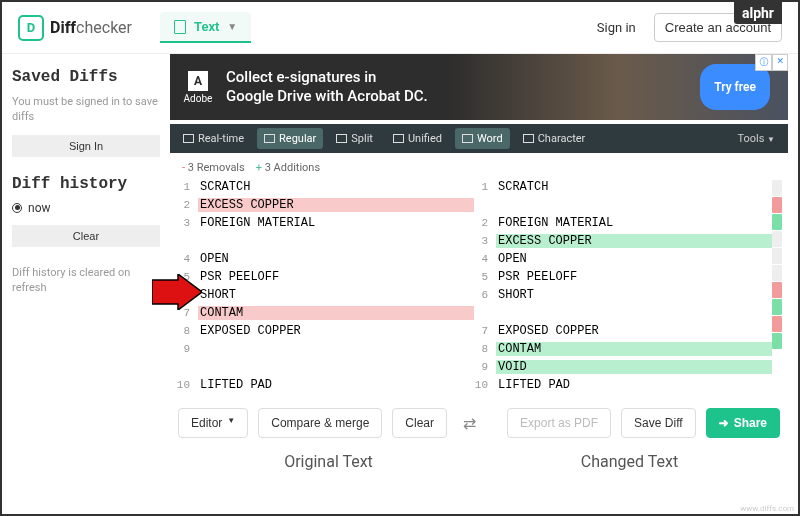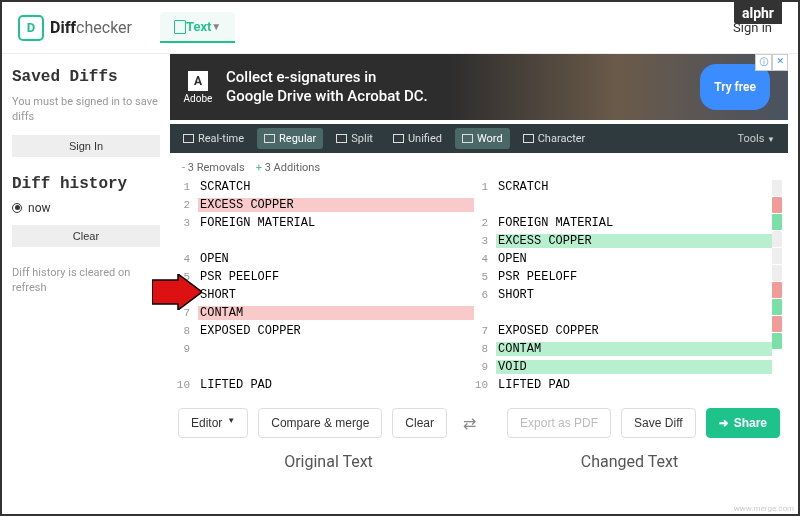--- a/index.html
+++ b/index.html
@@ -5,21 +5,21 @@
   * { box-sizing: border-box; margin: 0; padding: 0; }
   body { font-family: -apple-system, BlinkMacSystemFont, "Segoe UI", Roboto, Arial, sans-serif; background: #fff; width: 800px; height: 516px; overflow: hidden; position: relative; border: 2px solid #333; }
   .watermark-tr { position: absolute; top: 0; right: 16px; background: #333; color: #fff; font-weight: bold; padding: 3px 8px; font-size: 14px; border-radius: 0 0 0 3px; z-index: 100; }
   .watermark-br { position: absolute; bottom: 1px; right: 4px; color: #ccc; font-size: 8px; z-index: 100; }
 
   .topbar { display: flex; align-items: center; padding: 6px 16px; border-bottom: 1px solid #eee; height: 52px; }
   .logo { display: flex; align-items: center; gap: 6px; font-size: 16px; font-weight: 600; }
   .logo-icon { width: 26px; height: 26px; border: 2px solid #1ec28b; border-radius: 5px; display: flex; align-items: center; justify-content: center; color: #1ec28b; font-weight: bold; font-size: 13px; }
   .logo .bold { font-weight: 700; color: #222; }
   .logo .light { font-weight: 400; color: #666; }
-  .mode-pill { margin-left: 28px; background: #f1faf6; border-bottom: 2px solid #1ec28b; padding: 7px 14px; display: flex; align-items: center; color: #1ec28b; font-weight: 600; font-size: 13px; border-radius: 4px 4px 0 0; }
+  .mode-pill { margin-left: 28px; background: #f1faf6; border-bottom: 2px solid #1ec28b; padding: 7px 14px; display: flex; align-items: center; gap: 8px; color: #1ec28b; font-weight: 600; font-size: 13px; border-radius: 4px 4px 0 0; }
   .mode-pill .chev { color: #888; font-size: 10px; }
   .mode-pill .doc-icon { width: 12px; height: 14px; border: 1.5px solid #1ec28b; border-radius: 1px; position: relative; }
   .spacer { flex: 1; }
   .auth-link { color: #333; font-size: 13px; padding: 6px 10px; cursor: pointer; }
   .auth-btn { border: 1px solid #ccc; border-radius: 4px; padding: 6px 10px; font-size: 13px; margin-left: 8px; cursor: pointer; background: #fff; color: #333; }
 
   .main { display: flex; height: calc(100% - 52px); }
   .sidebar { width: 168px; padding: 14px 10px; font-size: 12px; color: #666; }
   .sidebar h3 { font-size: 16px; color: #333; margin-bottom: 8px; font-weight: 600; font-family: Liberation Mono, monospace; }
   .sidebar p { color: #999; line-height: 1.4; margin-bottom: 10px; font-size: 11px; }
@@ -71,34 +71,35 @@
   .b-btn.share { background: #1ec28b; color: #fff; border-color: #1ec28b; font-weight: 600; }
   .swap { color: #888; font-size: 16px; padding: 0 6px; cursor: pointer; }
 
   .col-headers { display: flex; padding: 4px 8px; }
   .col-headers div { flex: 1; text-align: center; font-size: 16px; color: #555; }
 </style>
 </head>
 <body>
 
 <div class="watermark-tr">alphr</div>
-<div class="watermark-br">www.merge.com</div>
+<div class="watermark-br">www.diffs.com</div>
 
 <div class="topbar">
   <div class="logo">
     <span class="logo-icon">D</span>
     <span><span class="bold">Diff</span><span class="light">checker</span></span>
   </div>
   <div class="mode-pill">
     <span class="doc-icon"></span>
     <span>Text</span>
     <span class="chev">▼</span>
   </div>
   <div class="spacer"></div>
   <span class="auth-link">Sign in</span>
+  <button class="auth-btn">Create an account</button>
 </div>
 
 <div class="main">
   <div class="sidebar">
     <h3>Saved Diffs</h3>
     <p>You must be signed in to save diffs</p>
     <button class="sb-btn">Sign In</button>
     <h3>Diff history</h3>
     <div class="radio-row">
       <span class="radio-dot"></span>

